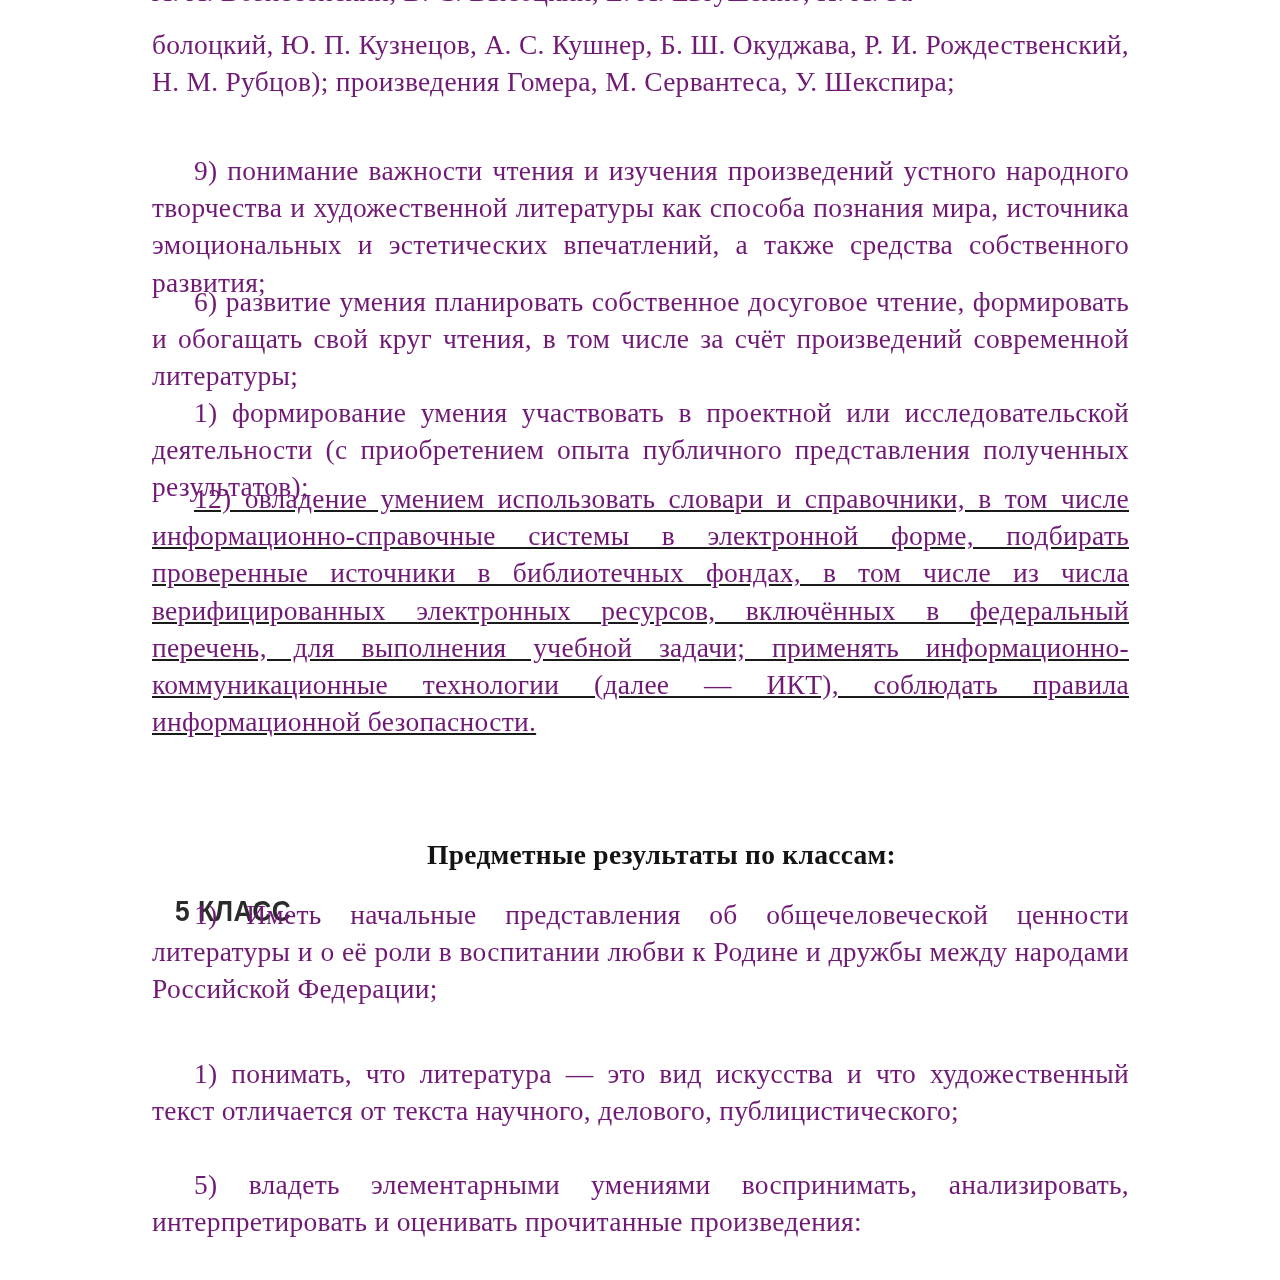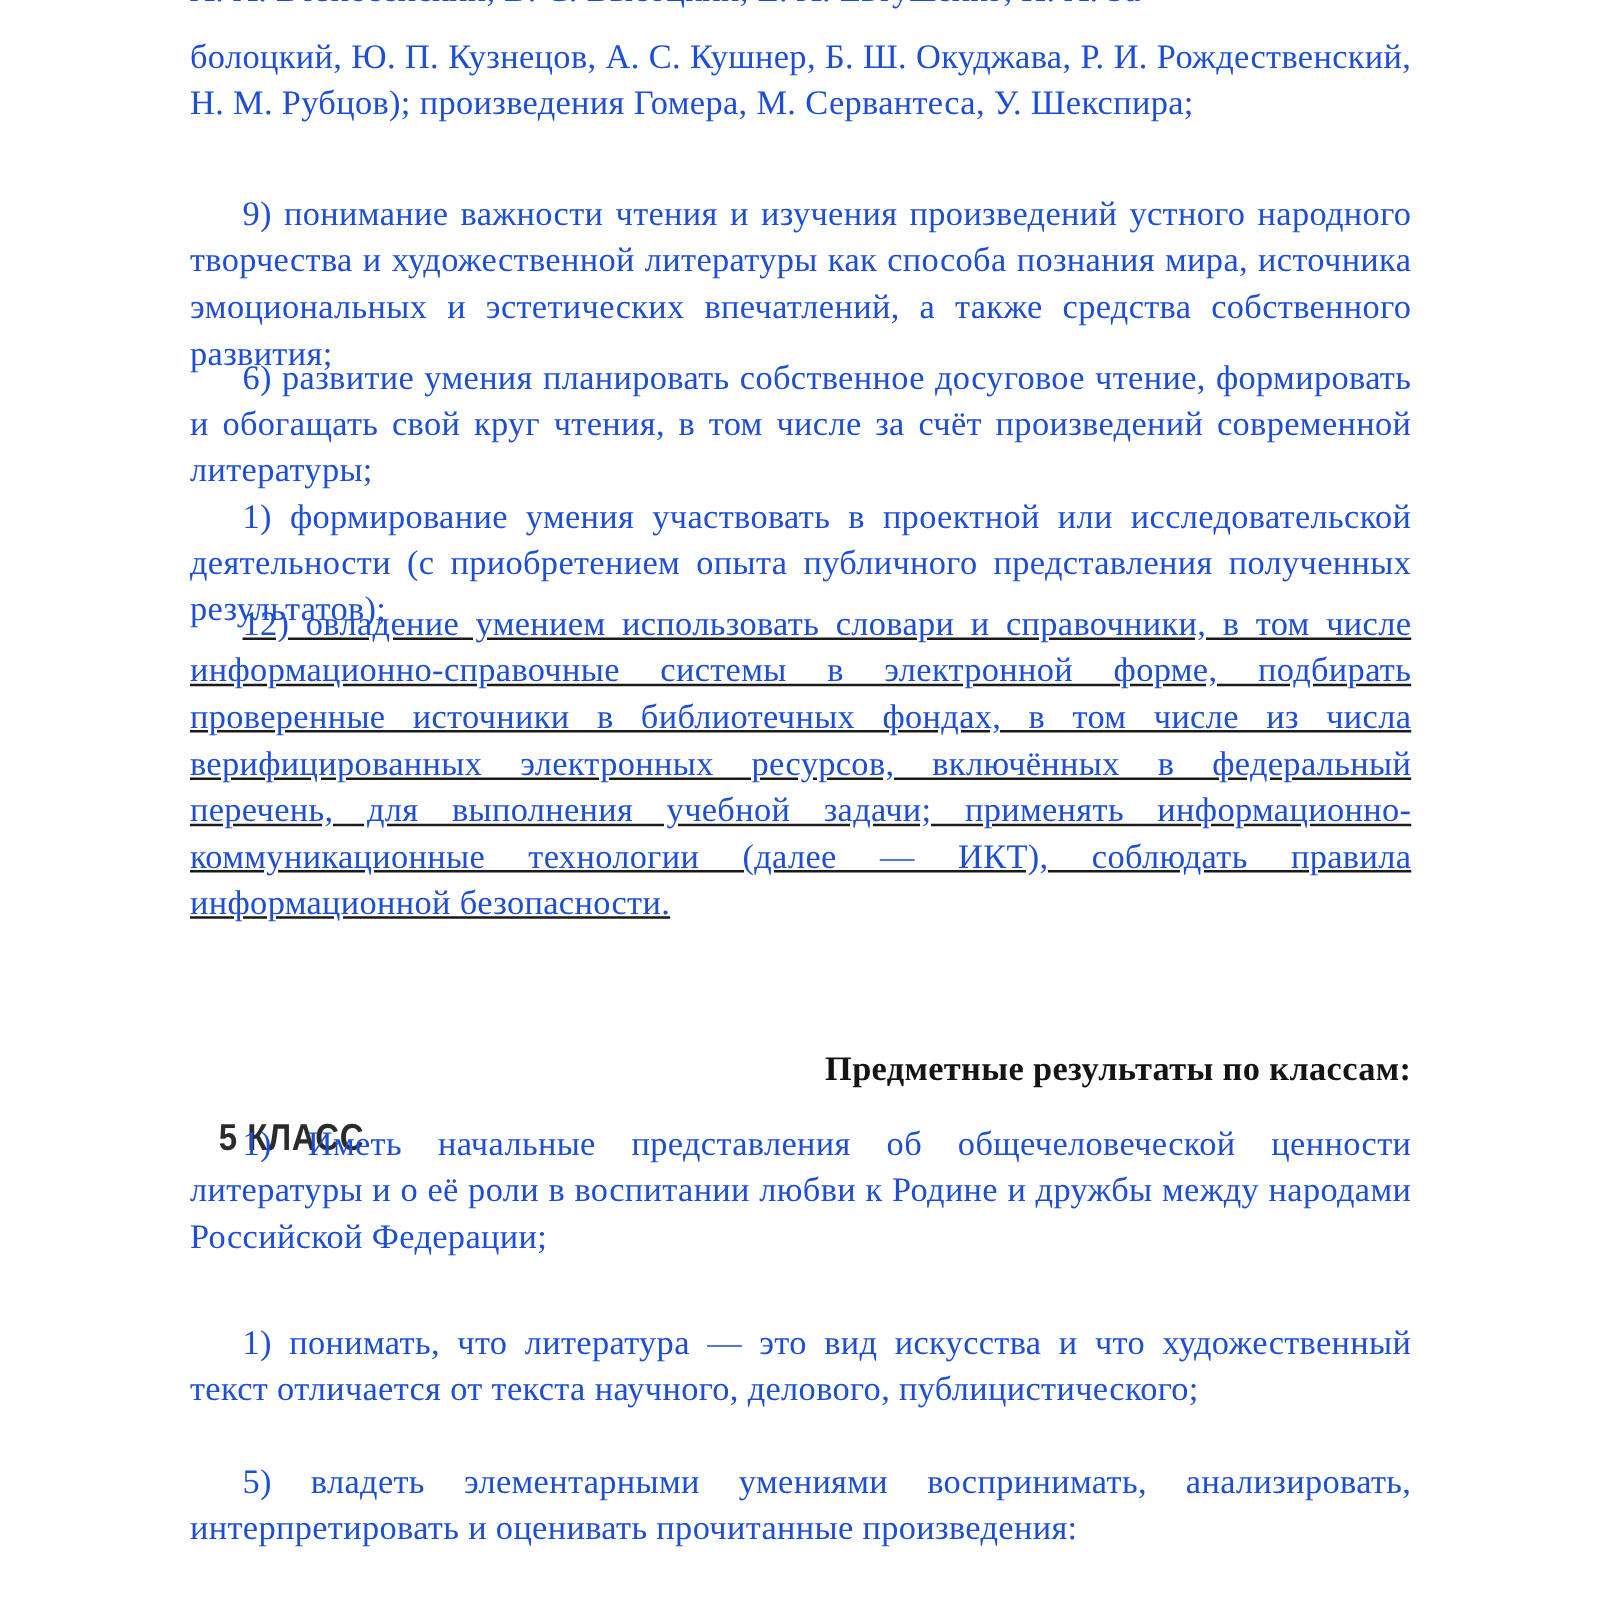--- a/index.html
+++ b/index.html
@@ -34,21 +34,21 @@
   
   .para {
     margin: 0;
     font-size: 27.5px;
     line-height: 37.2px;
     text-align: justify;
     text-justify: inter-word;
     text-indent: 42px;
     hyphens: manual;
     -webkit-hyphens: manual;
-    color: #1d4ed8;
+    color: #701a75;
     letter-spacing: 0.01em;
   }
   .para.no-indent { text-indent: 0; }
 
   
   .clipped-top {
     position: absolute;
     left: 152px;
     top: -27px;
     width: 977px;
@@ -57,21 +57,21 @@
   }
   .clipped-top .para { text-indent: 0; }
 
   
   .subject-heading {
     margin: 0;
     font-size: 27.5px;
     line-height: 37.2px;
     font-weight: bold;
     text-indent: 42px;
-    text-align: right;
+    text-align: center;
     color: #141414;
     letter-spacing: 0.01em;
   }
 
   
   .grade-heading {
     margin: 0;
     font-family: "Liberation Sans", "DejaVu Sans", sans-serif;
     font-size: 30px;
     line-height: 36px;

